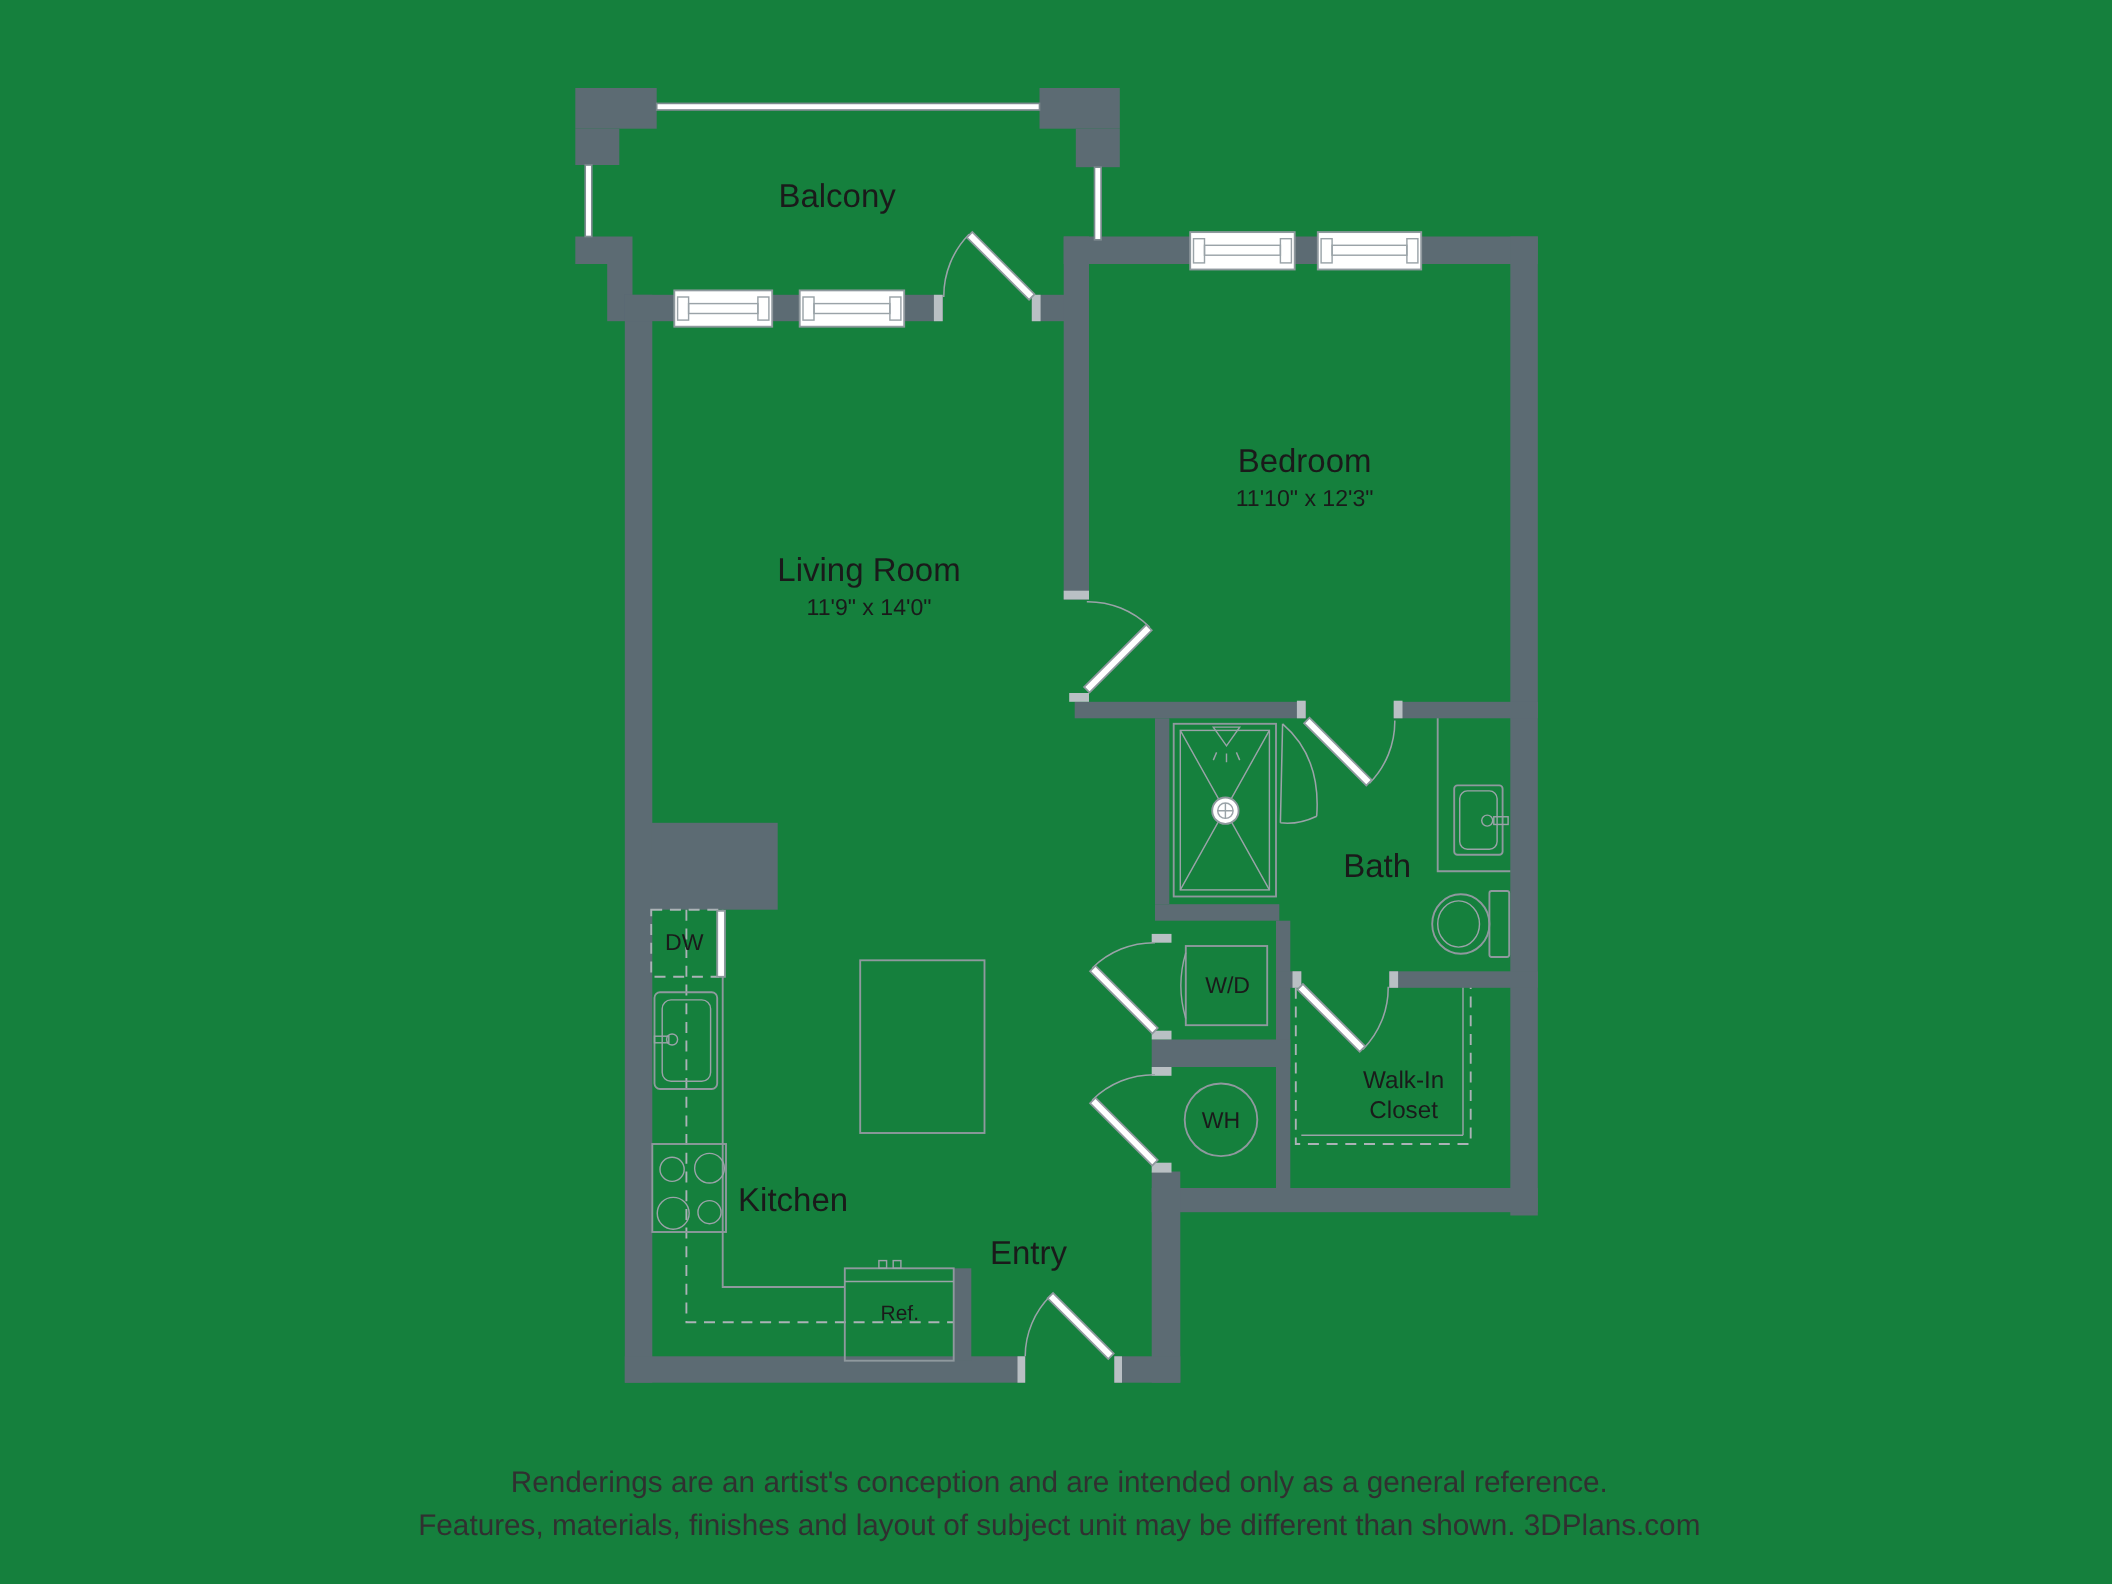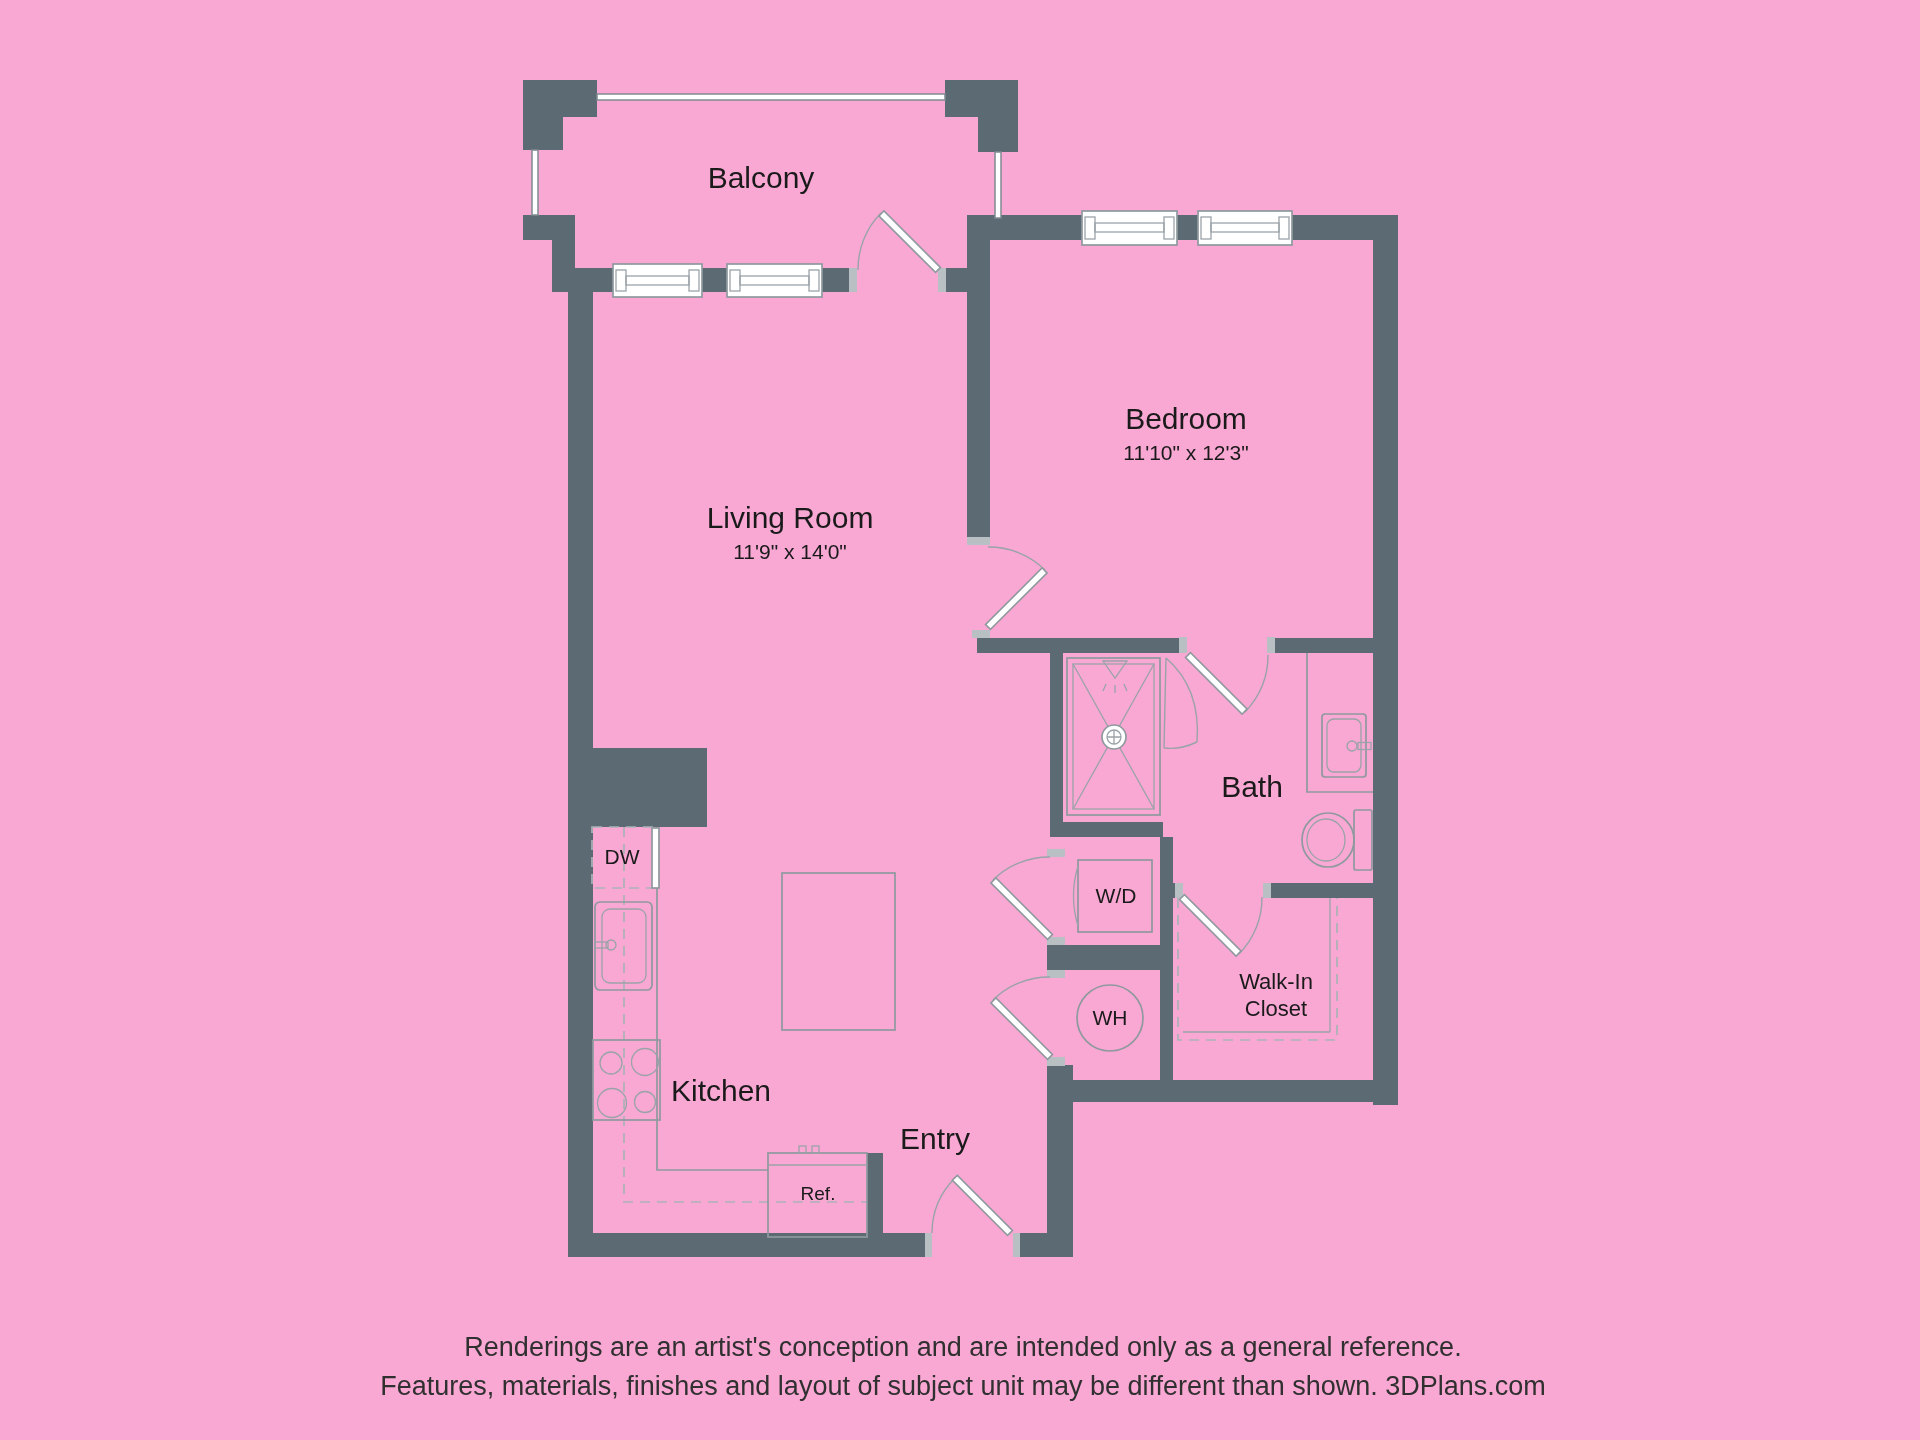--- a/index.html
+++ b/index.html
@@ -1,16 +1,16 @@
 <!DOCTYPE html>
 <html><head>
 <meta charset="utf-8">
 <style>
   html,body{margin:0;padding:0;background:#ffffff;}
-  .page{position:relative;width:1920px;height:1440px;background:#f9a8d4;overflow:hidden;
+  .page{position:relative;width:1920px;height:1440px;background:#15803d;overflow:hidden;
         font-family:"Liberation Sans", sans-serif;}
   svg{position:absolute;left:0;top:0;}
   .w    {fill:#5c6b73;stroke:none;}
   .cap  {fill:#b9c0c4;stroke:none;}
   .rail {fill:#ffffff;stroke:#7e8a90;stroke-width:1.5;}
   .ln   {fill:none;stroke:#8f999e;stroke-width:1.7;}
   .lnw  {fill:#ffffff;stroke:#8f999e;stroke-width:1.7;}
   .fine {fill:none;stroke:#9aa3a8;stroke-width:1.3;}
   .dash {fill:none;stroke:#abb2b6;stroke-width:1.7;stroke-dasharray:10 7;}
   .door {fill:#ffffff;stroke:#8f999e;stroke-width:1.6;}

